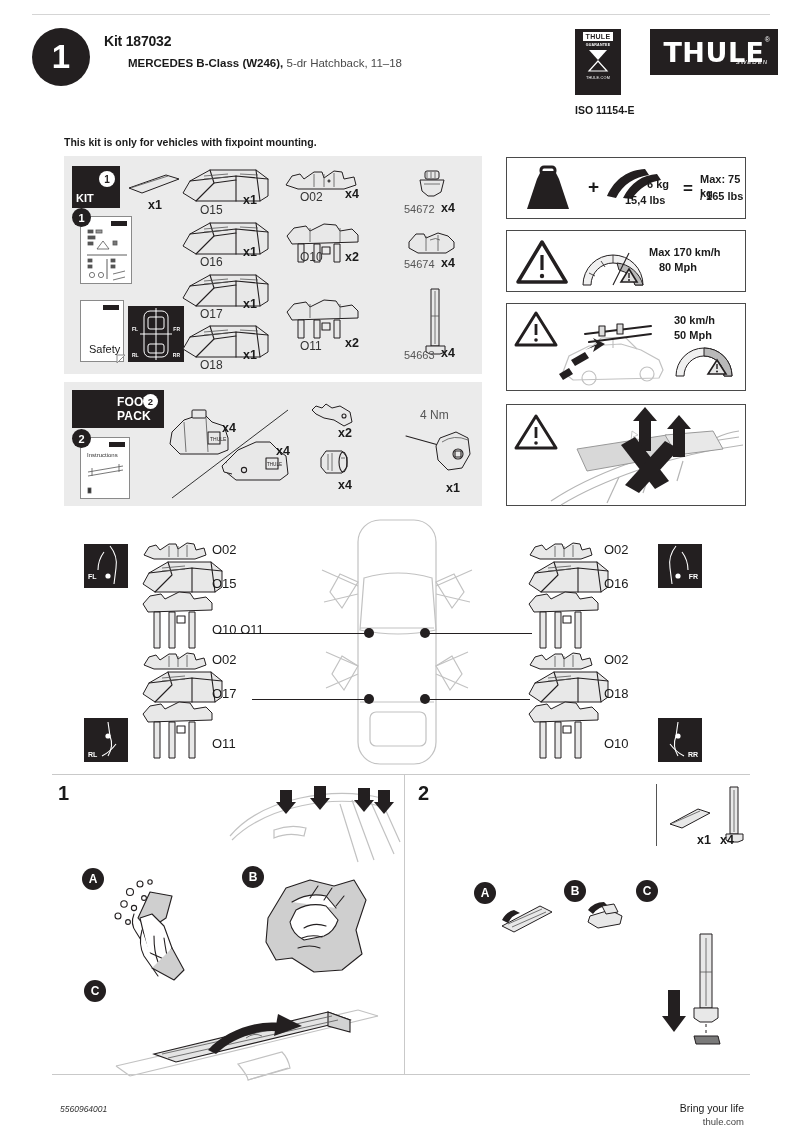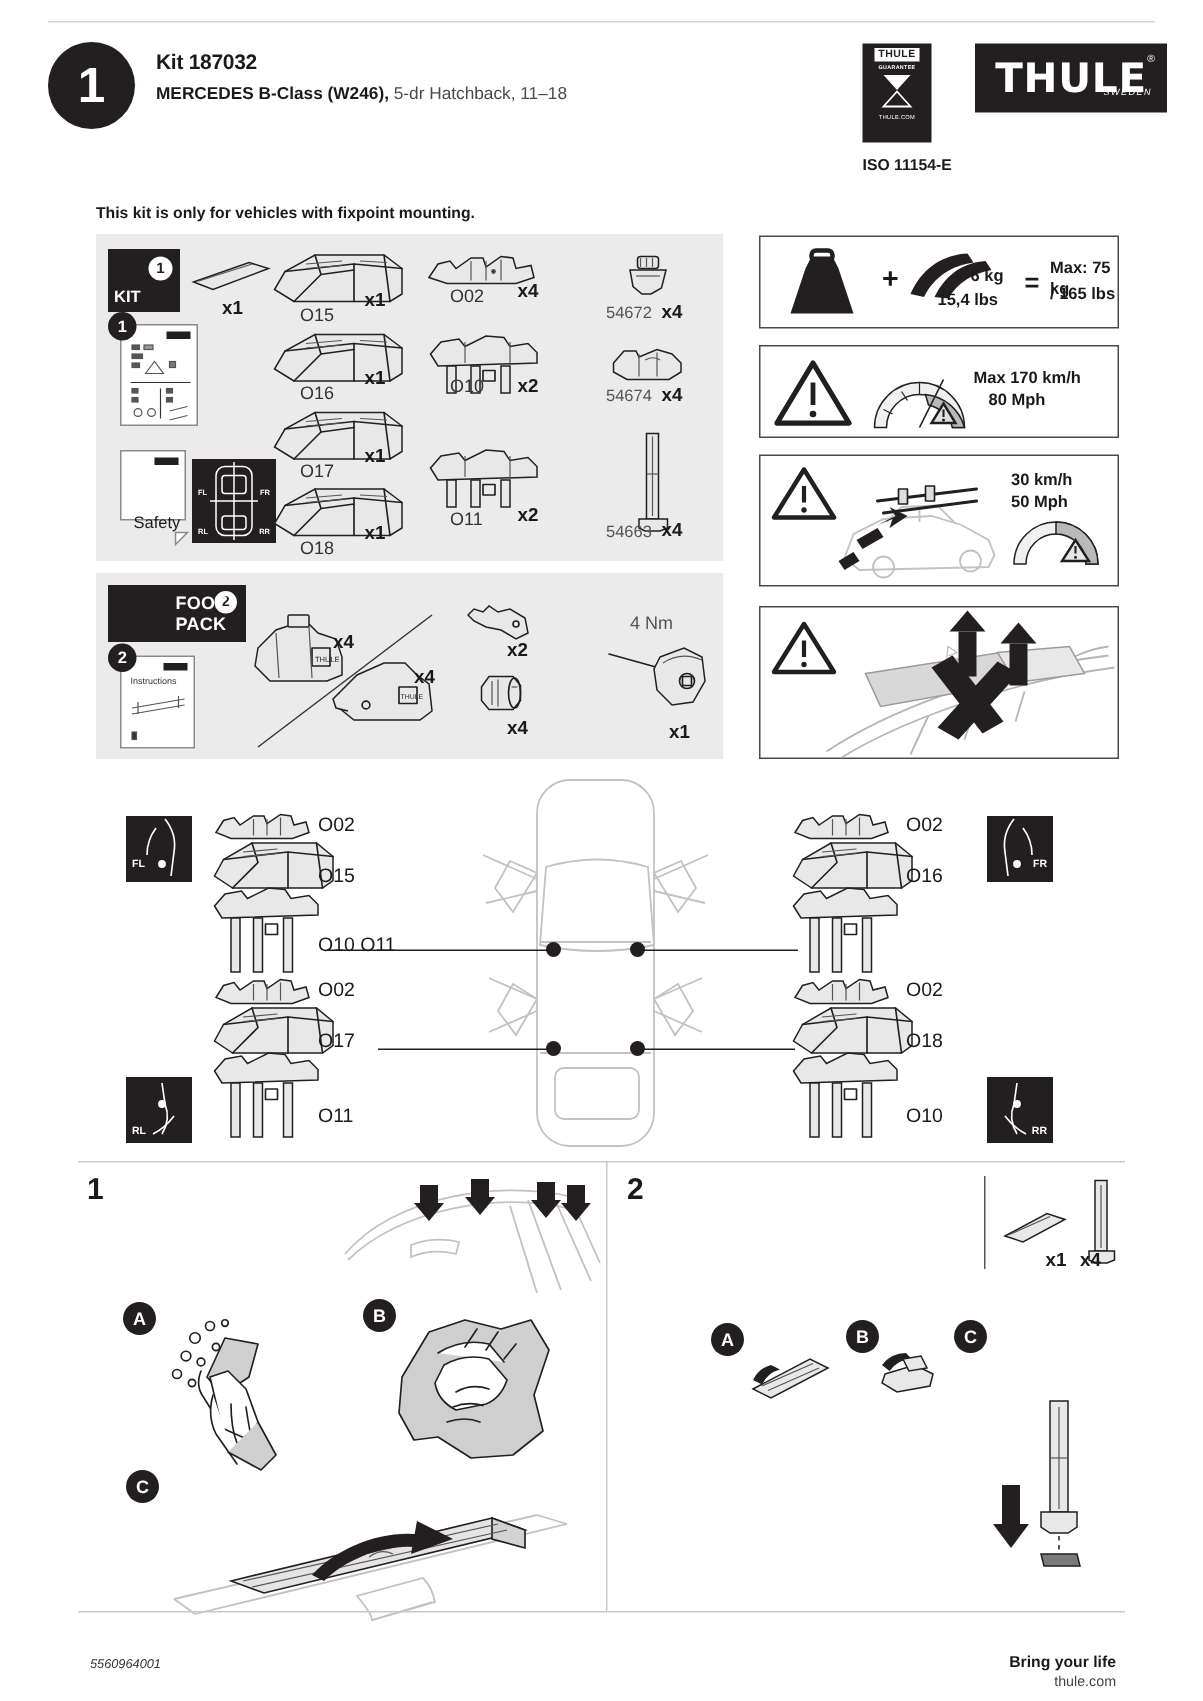--- a/index.html
+++ b/index.html
@@ -23,21 +23,21 @@
     font-size: 33px; font-weight: bold;
   }
   .kit-title {
     position: absolute; left: 104px; top: 33px;
     font-size: 14px; font-weight: bold; letter-spacing: -0.2px;
   }
   .kit-sub {
     position: absolute; left: 104px; top: 57px;
     font-size: 11.5px; color: #4a4a4a;
   }
-  .kit-sub b { color: #1a1a1a; }
+  .kit-sub b { color: #1a1a1a; margin-left: 24px; }
 
   .guarantee {
     position: absolute; left: 575px; top: 29px;
     width: 46px; height: 66px; background: #231f20;
     display: flex; flex-direction: column; align-items: center;
     padding-top: 3px;
   }
   .guarantee .g-top {
     background: #fff; color: #231f20; font-size: 7px; font-weight: bold;
     padding: 1px 3px; letter-spacing: .3px; line-height: 1;
@@ -159,21 +159,21 @@
   .divider-v { position: absolute; background: #c9c9c9; width: 1px; }
   .bigstep { position: absolute; font-size: 20px; font-weight: bold; }
   .sublabel {
     position: absolute; width: 22px; height: 22px; border-radius: 50%;
     background: #231f20; color: #fff; font-size: 12px; font-weight: bold;
     display: flex; align-items: center; justify-content: center;
   }
 
   
   .foot-code { position: absolute; left: 60px; top: 1104px; font-size: 8.5px; color: #333; font-style: italic; }
-  .foot-slogan { position: absolute; right: 58px; top: 1102px; font-size: 10.5px; font-weight: bold; text-align: left; }
+  .foot-slogan { position: absolute; right: 58px; top: 1102px; font-size: 10.5px; font-weight: normal; text-align: left; }
   .foot-url { position: absolute; right: 58px; top: 1116px; font-size: 9.5px; color: #444; text-align: right; }
 
   svg { display: block; overflow: visible; }
   .ln { fill: none; stroke: #231f20; stroke-width: 1.1; stroke-linejoin: round; stroke-linecap: round; }
   .ln-thin { fill: none; stroke: #555; stroke-width: .8; }
   .fill-lgray { fill: #e8e8e8; stroke: #231f20; stroke-width: 1; }
   .fill-dark { fill: #231f20; }
   .car-out { fill: none; stroke: #c2c2c2; stroke-width: 1.2; }
 </style>
 </head>
@@ -244,21 +244,21 @@
         <rect x="30" y="48" width="4" height="3" fill="#555"></rect>
         <line x1="26" y1="42" x2="26" y2="62" stroke="#333"></line>
         <circle cx="11" cy="58" r="2.6" fill="none"></circle>
         <circle cx="20" cy="58" r="2.6" fill="none"></circle>
         <line x1="32" y1="57" x2="44" y2="54" stroke="#555"></line>
         <line x1="32" y1="63" x2="44" y2="60" stroke="#555"></line>
       </g>
     </svg>
   </div>
 
-  <div class="doc-card" style="left:80px; top:300px; width:44px; height:47px;">
+  <div class="doc-card" style="left:80px; top:300px; width:44px; height:62px;">
     <div class="doc-thulebar"></div>
     <div class="safety-txt">Safety</div>
     <svg width="44" height="62" viewBox="0 0 44 62" style="position:absolute;left:0;top:0;">
       <polygon points="36,54 44,54 36,62" fill="#fff" stroke="#8a8a8a" stroke-width="1"></polygon>
     </svg>
   </div>
 
   <div class="carmap" style="left:128px; top:306px; width:56px; height:56px;">
     <svg width="56" height="56" viewBox="0 0 56 56" style="position:absolute;left:0;top:0;">
       <g stroke="#fff" fill="none" stroke-width="1">

